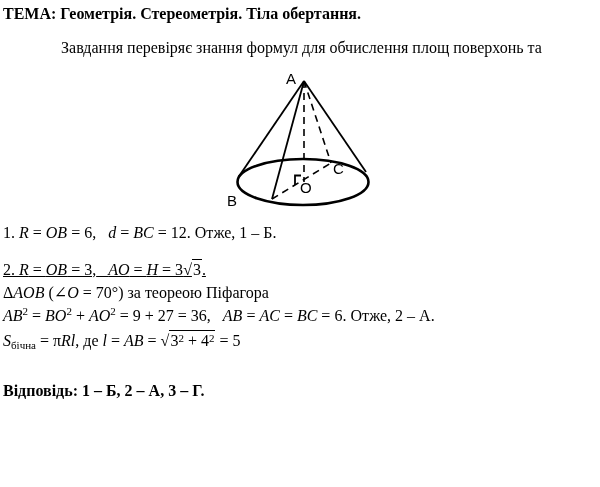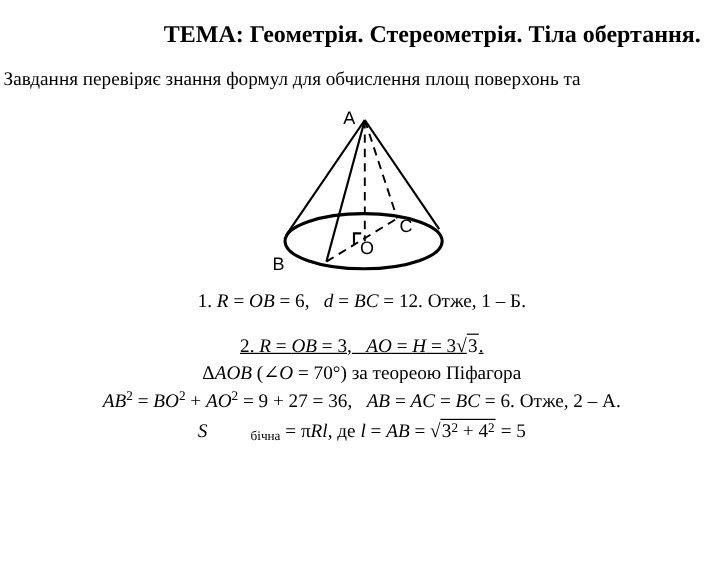--- a/index.html
+++ b/index.html
@@ -2,34 +2,34 @@
 <html lang="uk"><head>
 <meta charset="utf-8">
 <style>
   html,body{margin:0;padding:0;background:#fff;}
   body{
     width:600px;height:487px;overflow:hidden;
     font-family:"Liberation Serif","DejaVu Serif",serif;
     font-size:16px;color:#000;
   }
   .doc{padding:3px 0 0 3px;position:relative;width:597px;}
-  .title{font-weight:bold;font-size:20px;margin:16px;line-height:21px;text-align:right;}
-  .intro{margin:13px 0 0 0;line-height:21.5px;}
+  .title{font-weight:bold;font-size:16px;margin:0;line-height:21px;}
+  .intro{margin:13px 0 0 0;line-height:21.5px;text-align:center;}
   .intro-line{display:block;}
   .diagram{display:block;margin:4px 0 0 0;}
-  .line{line-height:23px;white-space:nowrap;text-align:center;}
+  .line{line-height:23px;white-space:nowrap;}
   .l1{margin-top:8px;}
   .l2{margin-top:14px;text-decoration:underline;}
   .l5{margin-top:15px;}
   .l6{margin-top:2px;}
   .l7{margin-top:2px;}
   .answer{margin-top:27px;font-weight:bold;}
   .i{font-style:italic;}
   .sup{font-size:11px;position:relative;top:-6px;line-height:0;}
-  .sub{font-size:11px;position:relative;top:3px;line-height:0;margin-left:36px;}
+  .sub{font-size:11px;position:relative;top:3px;line-height:0;}
   .ovl{display:inline-block;border-top:1px solid #000;padding:2px 1px 0 1px;line-height:15px;}
   .ovl .sup{top:-4px;}
   svg text{
     font-family:"Liberation Sans","DejaVu Sans",sans-serif;
     font-size:15px;fill:#000;
   }
 </style>
 </head>
 <body>
 
@@ -65,14 +65,15 @@
   </svg>
 
   <div class="line l1"><span>1. </span><span class="i">R</span><span> = </span><span class="i">OB</span><span> = 6,</span><span>&nbsp;&nbsp; </span><span class="i">d</span><span> = </span><span class="i">BC</span><span> = 12. Отже, 1 – Б.</span></div>
 
   <div class="line l2"><span>2. </span><span class="i">R</span><span> = </span><span class="i">OB</span><span> = 3,</span><span>&nbsp;&nbsp; </span><span class="i">AO</span><span> = </span><span class="i">H</span><span> = 3</span><span>√</span><span class="ovl">3</span><span>.</span></div>
   <div class="line"><span>Δ</span><span class="i">AOB</span><span> (∠</span><span class="i">O</span><span> = 70°) за теореою Піфагора</span></div>
   <div class="line"><span class="i">AB</span><span class="sup">2</span><span> = </span><span class="i">BO</span><span class="sup">2</span><span> + </span><span class="i">AO</span><span class="sup">2</span><span> = 9 + 27 = 36,</span><span>&nbsp;&nbsp; </span><span class="i">AB</span><span> = </span><span class="i">AC</span><span> = </span><span class="i">BC</span><span> = 6. Отже, 2 – А.</span></div>
 
   <div class="line l6"><span class="i">S</span><span class="sub">бічна</span><span> = π</span><span class="i">Rl</span><span>, де </span><span class="i">l</span><span> = </span><span class="i">AB</span><span> = </span><span>√</span><span class="ovl"><span>3</span><span class="sup">2</span><span> + 4</span><span class="sup">2</span></span><span> = 5</span></div>
 
+  <div class="line answer">Відповідь: 1 – Б, 2 – А, 3 – Г.</div>
 
 </div>
 
 </body></html>

